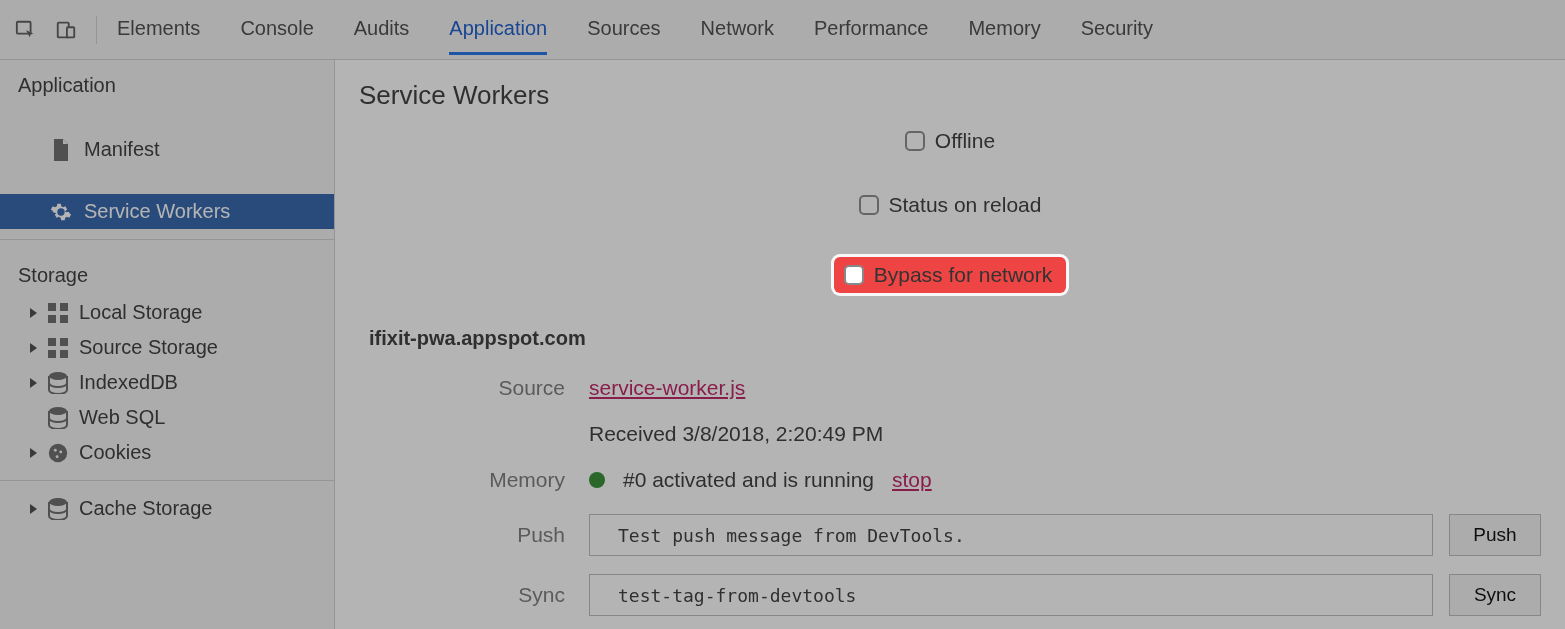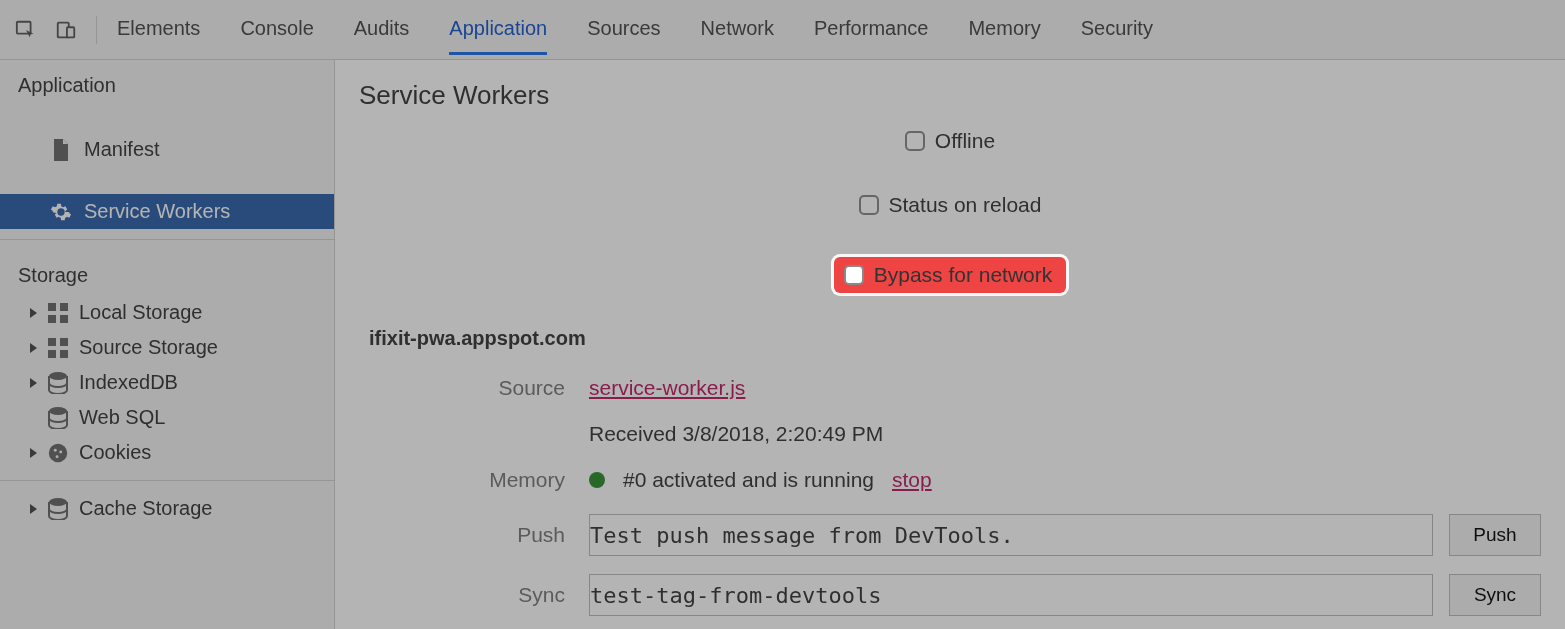--- a/index.html
+++ b/index.html
@@ -37,21 +37,21 @@
   .cb-item { display: flex; align-items: center; gap: 10px; font-size: 21px; color: #333; }
   .cb-item.highlight { background: #ef4444; border-radius: 6px; padding: 6px 14px 6px 10px; box-shadow: 0 0 0 3px rgba(255,255,255,0.9); position: relative; z-index: 30; }
   .cb { width: 20px; height: 20px; border: 2px solid #888; border-radius: 5px; background: #fff; }
   .host { font-weight: 700; font-size: 20px; margin: 0 0 26px 10px; }
   .kv-row { display: flex; align-items: center; margin-bottom: 22px; }
   .kv-label { width: 230px; text-align: right; color: #777; font-size: 21px; padding-right: 24px; }
   .kv-value { flex: 1; display: flex; align-items: center; gap: 18px; font-size: 21px; color: #333; }
   .link { color: #be185d; text-decoration: underline; cursor: pointer; }
   .status-dot { width: 16px; height: 16px; border-radius: 50%; background: #2b8a2b; display: inline-block; }
   .input-row { display: flex; align-items: center; margin-bottom: 18px; }
-  .text-input { flex: 1; height: 42px; border: 1px solid #bbb; padding: 6px 0; font-family: Menlo, Consolas, monospace; font-size: 22px; color: #333; background: #fff; }
+  .text-input { flex: 1; height: 42px; border: 1px solid #bbb; padding: 6px 28px; font-family: Menlo, Consolas, monospace; font-size: 18px; color: #333; background: #fff; }
   .btn { height: 42px; min-width: 92px; margin-left: 16px; border: 1px solid #bbb; background: #f3f3f3; font-size: 19px; cursor: pointer; }
 
   
   .dim { position: absolute; inset: 0; background: rgba(40,40,40,0.35); pointer-events: none; z-index: 20; }
 
   svg { display: block; }
 </style>
 </head>
 <body>
 

